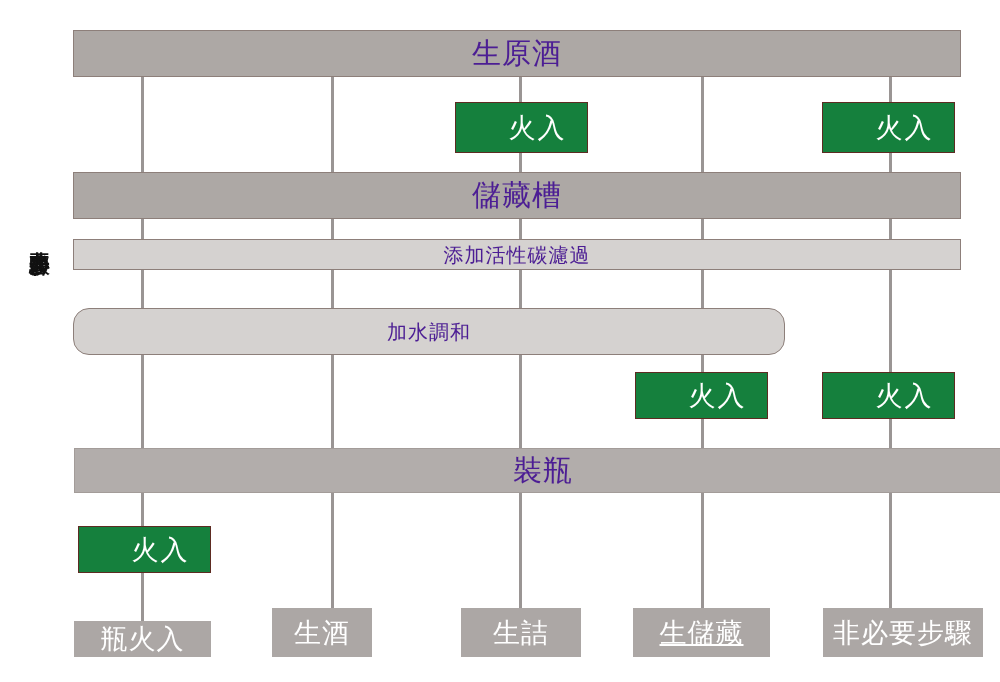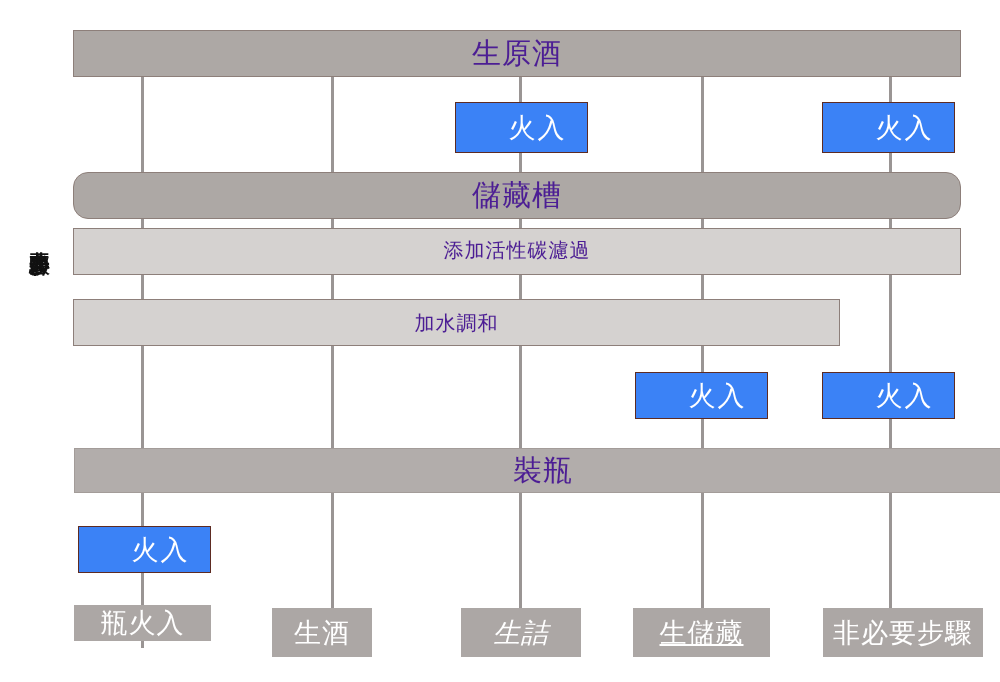--- a/index.html
+++ b/index.html
@@ -61,21 +61,21 @@
     background: #B2ADAB;
     border-color: #a39c99;
     font-size: 29px;
   }
 
   
   .hiire-box {
     position: absolute;
     z-index: 4;
     box-sizing: border-box;
-    background: #3b82f6;
+    background: #15803d;
     border: 1px solid #5d2b22;
     display: flex;
     align-items: center;
     justify-content: center;
     color: #ffffff;
     font-size: 27px;
     letter-spacing: 2px;
     padding-left: 32px;
   }
 
@@ -117,29 +117,29 @@
   <div class="vline" style="left:519px; top:77px;  height:571px;"></div>
   <div class="vline" style="left:701px; top:77px;  height:571px;"></div>
   <div class="vline" style="left:889px; top:77px;  height:571px;"></div>
 
   <div class="side-note" style="left:30px; top:236px;">非必要步驟</div>
 
   <div class="stage-bar bar-main" style="left:73px; top:30px; width:888px; height:47px;">
     <span class="stage-label">生原酒</span>
   </div>
 
-  <div class="stage-bar bar-main" style="left:73px; top:172px; width:888px; height:47px;border-radius:15px;">
+  <div class="stage-bar bar-main" style="left:73px; top:172px; width:888px; height:47px;">
     <span class="stage-label">儲藏槽</span>
   </div>
 
-  <div class="stage-bar bar-opt" style="left:73px; top:228px; width:888px; height:47px;font-family:Liberation Mono, monospace;">
+  <div class="stage-bar bar-opt" style="left:73px; top:239px; width:888px; height:31px;">
     <span class="stage-label">添加活性碳濾過</span>
   </div>
 
-  <div class="stage-bar bar-opt" style="left:73px; top:299px; width:767px; height:47px;">
+  <div class="stage-bar bar-opt" style="left:73px; top:308px; width:712px; height:47px;border-radius:16px;">
     <span class="stage-label">加水調和</span>
   </div>
 
   <div class="stage-bar bar-bottling" style="left:74px; top:448px; width:938px; height:45px;">
     <span class="stage-label">裝瓶</span>
   </div>
 
   <div class="hiire-box" style="left:455px; top:102px; width:133px; height:51px;">
     <span>火入</span>
   </div>
@@ -153,29 +153,29 @@
   </div>
 
   <div class="hiire-box" style="left:822px; top:372px; width:133px; height:47px;">
     <span>火入</span>
   </div>
 
   <div class="hiire-box" style="left:78px; top:526px; width:133px; height:47px;">
     <span>火入</span>
   </div>
 
-  <div class="outcome-box" style="left:74px; top:605px; width:137px; height:36px;justify-content:center;">
+  <div class="outcome-box" style="left:74px; top:621px; width:137px; height:36px;justify-content:center;">
     <span>瓶火入</span>
   </div>
 
   <div class="outcome-box" style="left:272px; top:608px; width:100px; height:49px;">
     <span>生酒</span>
   </div>
 
-  <div class="outcome-box" style="left:461px; top:608px; width:120px; height:49px;font-style:italic;">
+  <div class="outcome-box" style="left:461px; top:608px; width:120px; height:49px;">
     <span>生詰</span>
   </div>
 
   <div class="outcome-box" style="left:633px; top:608px; width:137px; height:49px;text-decoration:underline;">
     <span>生儲藏</span>
   </div>
 
   <div class="outcome-box" style="left:823px; top:608px; width:160px; height:49px;">
     <span>非必要步驟</span>
   </div>

